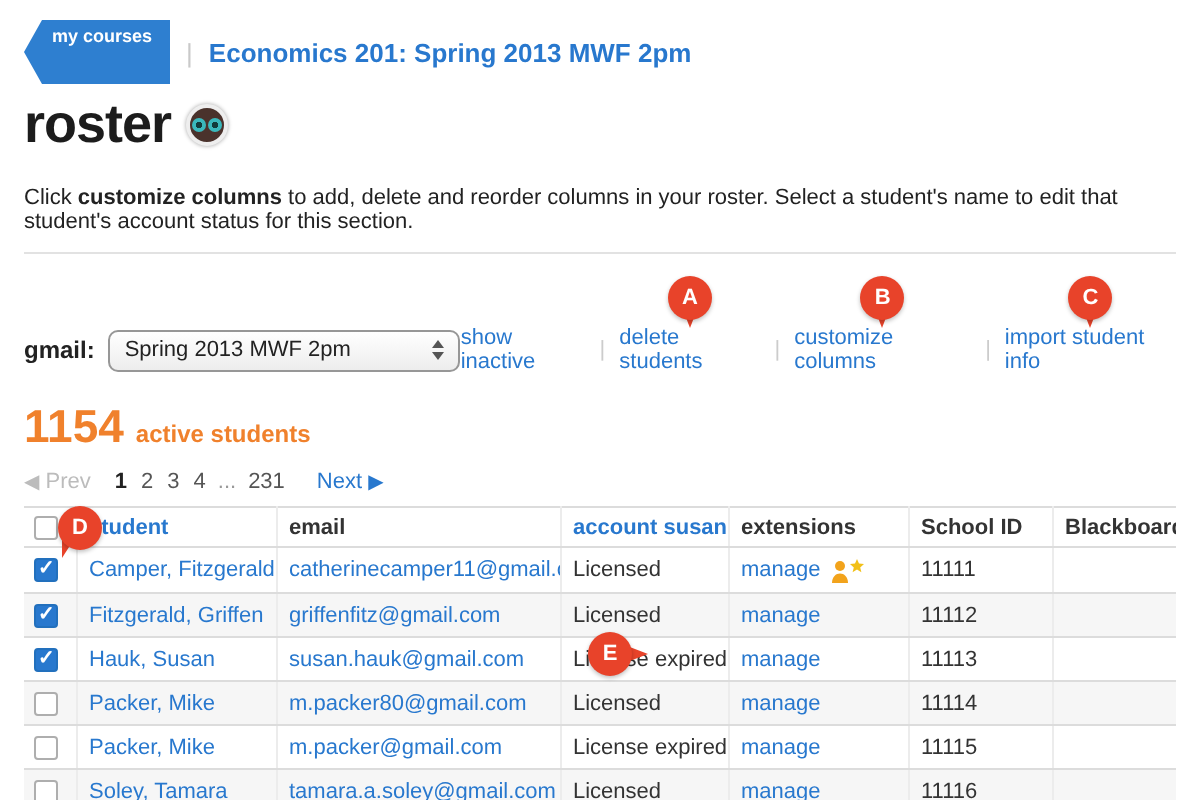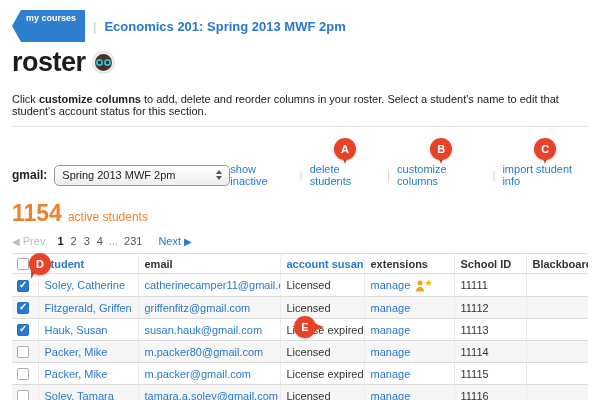--- a/index.html
+++ b/index.html
@@ -52,21 +52,21 @@
   .pin-down .pin-tail { left:6px; top:13px; border-left:5px solid transparent; border-right:5px solid transparent; border-top:13px solid #e8432a; }
   .pin-abc { bottom:calc(100% + 3px); left:50%; margin-left:-11px; }
   .pin-dl .pin-tail { left:2px; top:12px; border-right:9px solid transparent; border-top:14px solid #e8432a; }
   .pin-right .pin-tail { left:17px; top:6px; border-top:5px solid transparent; border-bottom:5px solid transparent; border-left:13px solid #e8432a; }
   .pin-d { top:0px; left:17px; }
   .pin-e { top:63px; left:282px; }
 
   
   .summary { margin-top:13px; display:flex; align-items:baseline; gap:6px; }
   .count { font-size:23px; font-weight:bold; color:#f0812c; }
-  .count-label { font-size:12px; font-weight:normal; color:#f0812c; }
+  .count-label { font-size:12px; font-weight:bold; color:#f0812c; }
 
   
   .pagination { display:flex; align-items:center; font-size:11px; margin-top:8px; gap:5px; }
   .pg-prev { color:#bcbcbc; margin-right:6px; }
   .pg-num { color:#555; text-decoration:none; cursor:pointer; padding:0 1px; }
   .pg-current { color:#222; font-weight:bold; }
   .pg-ellipsis { color:#999; }
   .pg-next { color:#2878ce; text-decoration:none; cursor:pointer; margin-left:10px; }
   .tri { font-size:10px; }
 
@@ -201,21 +201,21 @@
           <th>email</th>
           <th class="col-link">account susan</th>
           <th>extensions</th>
           <th>School ID</th>
           <th>Blackboard ID</th>
         </tr>
       </thead>
       <tbody>
         <tr>
           <td><input type="checkbox" checked="checked" style=""></td>
-          <td><a class="cell-link">Soley, Catherine</a></td>
+          <td><a class="cell-link">Camper, Fitzgerald</a></td>
           <td><a class="cell-link">catherinecamper11@gmail.com</a></td>
           <td><span class="status-text">Licensed</span></td>
           <td>
               <span class="ext-cell">
                 <a class="cell-link">manage</a>
                 <svg width="18" height="13" viewBox="0 0 18 13">
                   <circle cx="5" cy="4" r="2.5" fill="#f2a31c"></circle>
                   <path d="M1 12.5c0-3.2 2-4.8 4-4.8s4 1.6 4 4.8z" fill="#f2a31c"></path>
                   <path d="M13.5 0.5l1 2.3 2.5 0.2-1.9 1.7 0.6 2.4-2.2-1.3-2.2 1.3 0.6-2.4-1.9-1.7 2.5-0.2z" fill="#f2c018"></path>
                 </svg>

